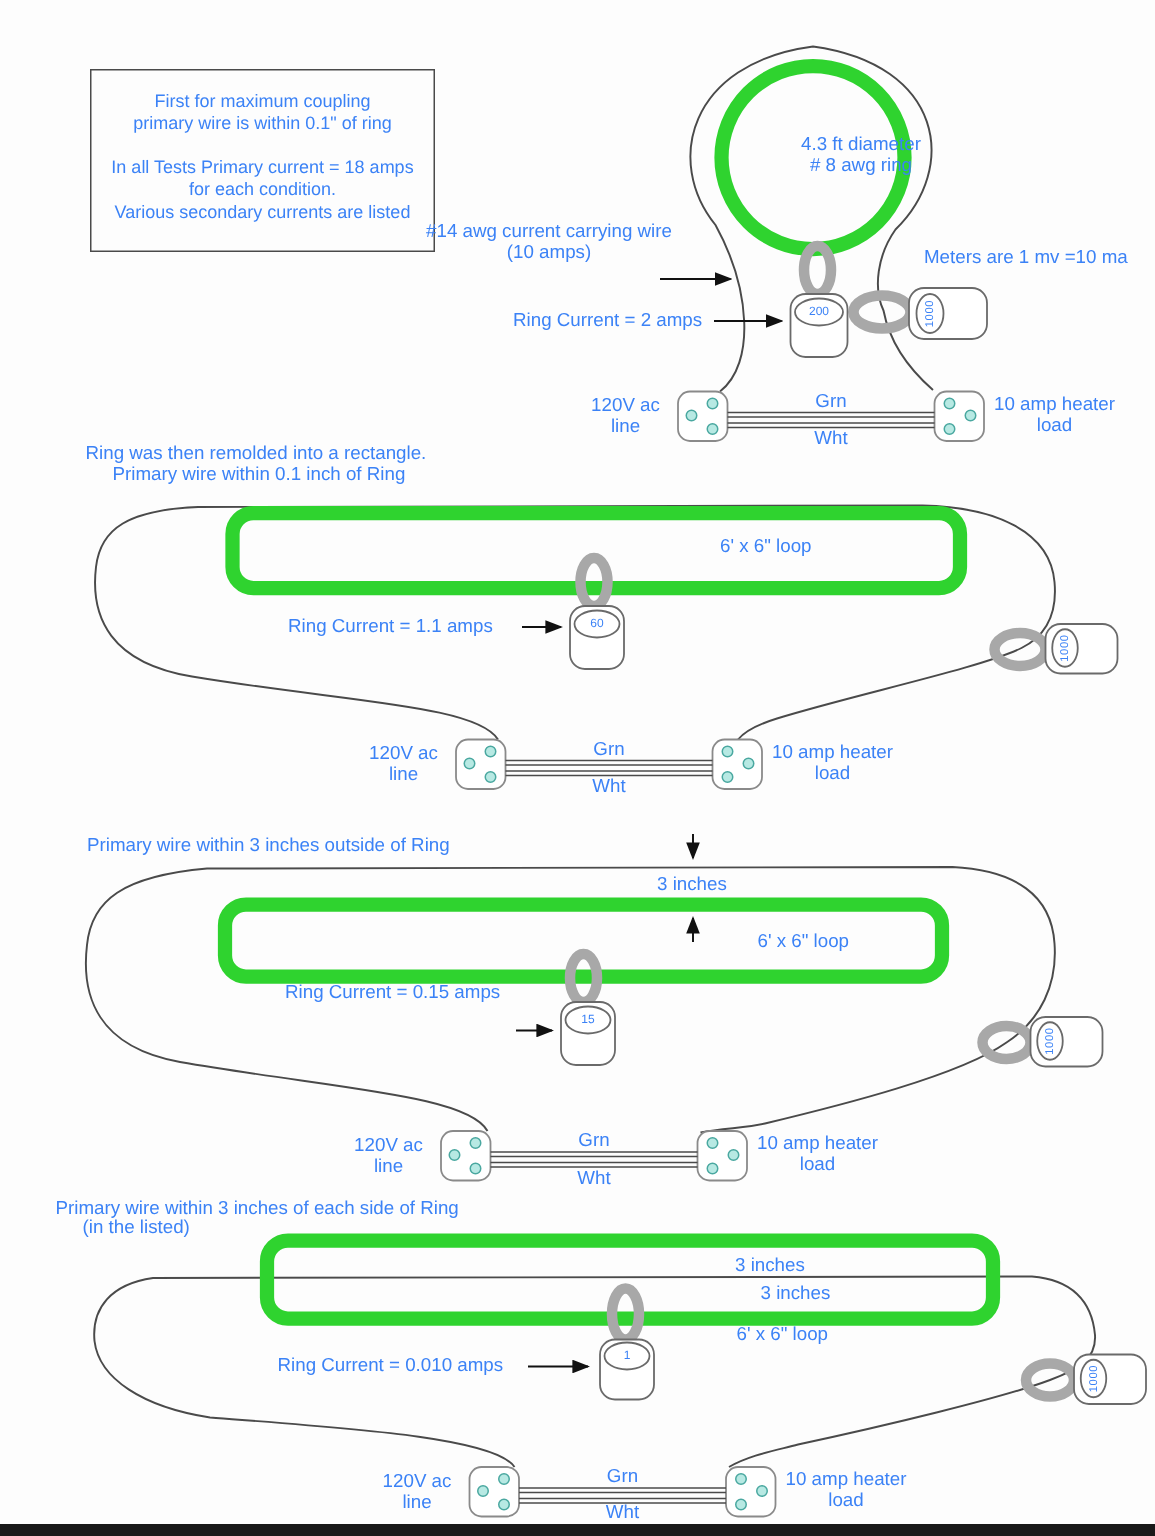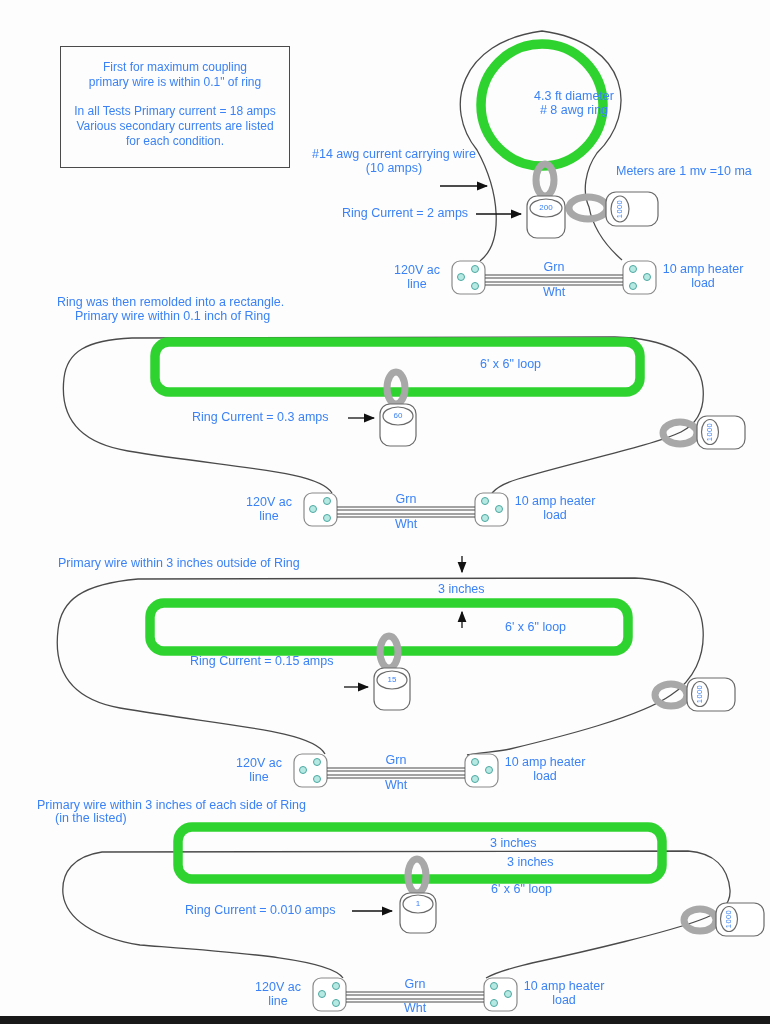--- a/index.html
+++ b/index.html
@@ -141,30 +141,30 @@
       <line x1="346" y1="999" x2="484" y2="999"></line>
         <line x1="346" y1="1002" x2="484" y2="1002"></line>
     </g>
   </svg>
 
   <div class="notes" style="left:60px;top:46px;width:230px;height:122px;">
     <div>First for maximum coupling</div>
     <div>primary wire is within 0.1" of ring</div>
     <div class="gap"></div>
     <div>In all Tests Primary current = 18 amps</div>
+    <div>for each condition.</div>
     <div>Various secondary currents are listed</div>
-    <div>for each condition.</div>
   </div>
 
   <div class="lbl center" style="left:477px;top:90px;width:130px;margin-left:32px;">
     <div>4.3 ft diameter</div>
     <div># 8 awg ring</div>
   </div>
 
-  <div class="lbl center" style="left:304px;top:148px;width:180px;">
+  <div class="lbl center" style="left:276px;top:148px;width:180px;">
     <div>#14 awg current carrying wire</div>
     <div>(10 amps)</div>
   </div>
 
   <div class="lbl" style="left:616px;top:165px;">Meters are 1 mv =10 ma</div>
   <div class="lbl" style="left:342px;top:207px;">Ring Current = 2 amps</div>
 
   <div class="meter-txt" style="left:531px;top:203px;">200</div>
   <div class="meter-txt rot" style="left:605px;top:204px;">1000</div>
 
@@ -175,21 +175,21 @@
   <div class="lbl center" style="left:519px;top:261px;width:70px;">Grn</div>
   <div class="lbl center" style="left:519px;top:286px;width:70px;">Wht</div>
   <div class="lbl center" style="left:658px;top:263px;width:90px;">
     <div>10 amp heater</div>
     <div>load</div>
   </div>
 
   <div class="lbl" style="left:57px;top:296px;">Ring was then remolded into a rectangle.</div>
   <div class="lbl" style="left:75px;top:310px;text-align:center;">Primary wire within 0.1 inch of Ring</div>
   <div class="lbl" style="left:480px;top:358px;">6' x 6" loop</div>
-  <div class="lbl" style="left:192px;top:411px;">Ring Current = 0.3 amps</div>
+  <div class="lbl" style="left:192px;top:411px;">Ring Current = 1.1 amps</div>
   <div class="meter-txt" style="left:383px;top:411px;">60</div>
   <div class="meter-txt rot" style="left:695px;top:427px;">1000</div>
   <div class="lbl center" style="left:238px;top:496px;width:62px;">
     <div>120V ac</div>
     <div>line</div>
   </div>
   <div class="lbl center" style="left:371px;top:493px;width:70px;">Grn</div>
   <div class="lbl center" style="left:371px;top:518px;width:70px;">Wht</div>
   <div class="lbl center" style="left:510px;top:495px;width:90px;">
     <div>10 amp heater</div>

